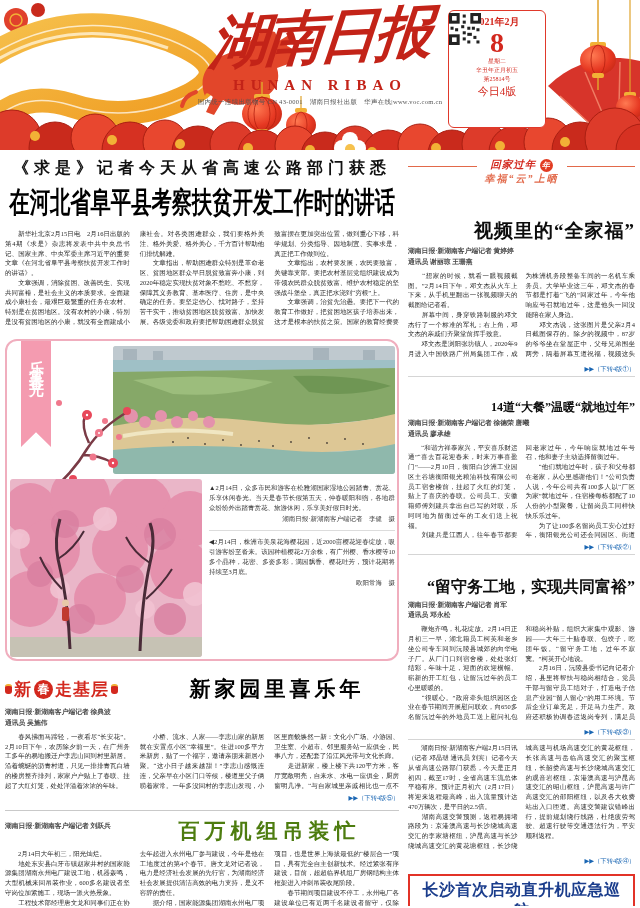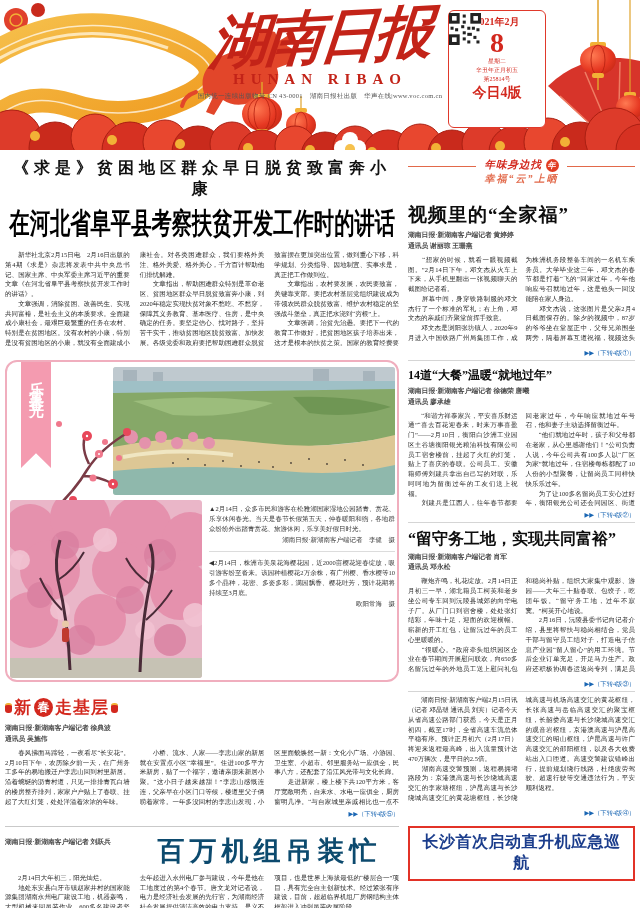--- a/index.html
+++ b/index.html
@@ -4,30 +4,30 @@
 <style>
   *{margin:0;padding:0;box-sizing:border-box}
   html,body{width:640px;height:908px;overflow:hidden;background:#fff;
     font-family:"Liberation Serif","DejaVu Serif",serif;color:#222}
   
   .masthead{position:relative;width:640px;height:150px;overflow:hidden;background:#fff}
   .masthead svg{position:absolute;left:0;top:0}
   .title-block{position:absolute;left:185px;top:8px;width:270px;text-align:center;z-index:3}
   .paper-title{font-size:58px;font-weight:bold;color:#c32318;letter-spacing:-3px;
     transform:rotate(-3deg) skewX(-8deg);line-height:1.05;font-style:italic}
-  .paper-sub{font-size:15px;font-weight:bold;color:#c32318;letter-spacing:6px;margin-top:2px}
+  .paper-sub{font-size:15px;font-weight:bold;color:#c32318;letter-spacing:6px;margin-top:8px}
   .paper-info{font-size:6.5px;color:#555;margin-top:4px;letter-spacing:.3px}
   .datebox{position:absolute;left:448px;top:10px;width:98px;height:118px;z-index:3;
     background:#fff;border:1.5px solid #e0392b;border-radius:6px;text-align:center;
     color:#d3281e;padding-top:4px}
   .datebox .d1{font-size:10px;font-weight:bold}
   .datebox .day{font-size:28px;font-weight:bold;line-height:1}
   .datebox .d2{font-size:6px;line-height:1.5}
   .datebox .qr{margin:2px auto 1px}
-  .datebox .ed{font-size:14px;font-weight:bold}
+  .datebox .ed{font-size:11px;font-weight:normal}
   
   .content{display:flex;padding:4px 5px 0;gap:9px}
   .col-left{width:394px;flex:none}
   .col-right{flex:1;height:752px;overflow:hidden}
   
   .kicker{font-size:16px;font-weight:bold;letter-spacing:5px;text-align:center;color:#111;margin-top:4px}
   .lead-headline{font-size:29px;font-weight:900;white-space:nowrap;color:#000;
     width:143%;text-align:center;transform:scaleX(.7);transform-origin:0 50%;
     letter-spacing:0;margin:4px 0 6px}
   .bodytext{font-size:6.5px;line-height:1.5;text-align:justify;white-space:pre-line;color:#2a2a2a}
@@ -54,34 +54,34 @@
   .gr-logo .c{width:19px;height:19px;border-radius:50%;background:#d3281e;color:#fff;
     font-size:12px;font-weight:bold;display:flex;align-items:center;justify-content:center}
   .lant-mini{width:7px;height:10px;background:#d3281e;border-radius:3px;border-top:2px solid #f2b136;flex:none}
   .sec-headline{flex:1;text-align:center;font-size:21px;font-weight:900;letter-spacing:4px;color:#000}
   .byline{font-size:6.8px;font-weight:bold;color:#4a4a4a;line-height:1.6}
   .gr-byline{width:140px;margin:4px 0 3px}
   .gr-body{column-count:3;column-gap:10px;height:60px;overflow:hidden}
   .rule{border-top:1px solid #c9c9c9;margin:7px 0 6px}
   .mc-row{display:flex;align-items:flex-start}
   .mc-byline{width:135px;flex:none;margin-top:4px}
-  .mc-headline{flex:1;text-align:center;font-size:27px;font-weight:900;letter-spacing:5px;color:#0c4a6e}
+  .mc-headline{flex:1;text-align:center;font-size:21px;font-weight:900;letter-spacing:5px;color:#4d7c0f}
   .mc-body{column-count:3;column-gap:10px;height:70px;overflow:hidden;margin-top:4px}
   .jump{font-size:6.3px;color:#1a66b3;text-align:right;margin-top:2px}
   
   .mini-logo{position:relative;text-align:center;height:38px;margin-top:4px}
   .mini-logo .bar{position:absolute;top:8px;left:0;right:0;border-top:1.5px solid #e2694a}
   .mini-inner{position:relative;display:inline-block;background:#fff;padding:0 8px}
   .ml1{font-size:10.5px;font-weight:bold;color:#d3281e;font-style:italic;letter-spacing:1px}
   .ml1 .dot{display:inline-flex;width:13px;height:13px;border-radius:50%;background:#e23c22;color:#fff;
     font-size:8px;align-items:center;justify-content:center;vertical-align:middle}
   .ml2{font-size:10px;font-weight:bold;color:#e2694a;font-style:italic;letter-spacing:2px}
   .r-art{padding:3px 0 2px}
   .r-art + .r-art{border-top:1px solid #d5d5d5}
-  .r-headline{font-size:19px;font-weight:900;text-align:left;color:#0d0d0d;letter-spacing:1px;margin:3px 0 2px}
+  .r-headline{font-size:19px;font-weight:900;text-align:right;color:#0d0d0d;letter-spacing:1px;margin:19px 0 2px}
   .r-headline.tight{font-size:12px;letter-spacing:0}
   .r-headline.mid{font-size:16px;letter-spacing:0}
   .r-subhead{font-size:10.5px;text-align:center;color:#333;letter-spacing:2px;margin-bottom:3px}
   .r-byline{margin:2px 0 3px}
   .r-body{column-count:2;column-gap:8px;overflow:hidden}
   .h1-art .r-body{height:92px}
   .h2-art .r-body{height:98px}
   .h3-art .r-body{height:102px}
   .h4-art .r-body{height:112px}
   .red-box{border:2.5px solid #e23227;padding:4px 6px 5px;margin-top:6px}
@@ -237,21 +237,21 @@
       </g>
     </svg>
     <div class="ed">今日4版</div>
   </div>
 </div>
 
 <div class="content">
 
   <div class="col-left">
     <div>
-      <div class="kicker">《求是》贫困地区群众早日脱贫致富奔小康</div>
+      <div class="kicker">《求是》记者今天从省高速公路部门获悉</div>
       <div class="lead-headline">在河北省阜平县考察扶贫开发工作时的讲话</div>
       <div class="bodytext lead-body">　　新华社北京2月15日电　2月16日出版的第4期《求是》杂志将发表中共中央总书记、国家主席、中央军委主席习近平的重要文章《在河北省阜平县考察扶贫开发工作时的讲话》。
 　　文章强调，消除贫困、改善民生、实现共同富裕，是社会主义的本质要求。全面建成小康社会，最艰巨最繁重的任务在农村、特别是在贫困地区。没有农村的小康，特别是没有贫困地区的小康，就没有全面建成小康社会。对各类困难群众，我们要格外关注、格外关爱、格外关心，千方百计帮助他们排忧解难。
 　　文章指出，帮助困难群众特别是革命老区、贫困地区群众早日脱贫致富奔小康，到2020年稳定实现扶贫对象不愁吃、不愁穿，保障其义务教育、基本医疗、住房，是中央确定的任务。要坚定信心、找对路子，坚持苦干实干，推动贫困地区脱贫致富、加快发展。各级党委和政府要把帮助困难群众脱贫致富摆在更加突出位置，做到重心下移，科学规划、分类指导、因地制宜、实事求是，真正把工作做到位。
 　　文章指出，农村要发展，农民要致富，关键靠支部。要把农村基层党组织建设成为带领农民群众脱贫致富、维护农村稳定的坚强战斗堡垒，真正把水浇到“穷根”上。
 　　文章强调，治贫先治愚。要把下一代的教育工作做好，把贫困地区孩子培养出来，这才是根本的扶贫之策。国家的教育经费要向贫困地区倾斜、向基础教育倾斜，帮助贫困地区改善办学条件，让孩子们受到良好教育，不要让孩子们输在起跑线上。</div>
     </div>
 
     <div class="photo-box">
       <div class="ribbon">
@@ -374,20 +374,21 @@
 
     <div class="grassroots">
       <div class="gr-row">
         <div class="gr-logo">
           <span class="lant-mini"></span>
           <span class="t">新</span>
           <span class="c">春</span>
           <span class="t">走基层</span>
           <span class="lant-mini"></span>
         </div>
+        <div class="sec-headline">新家园里喜乐年</div>
       </div>
       <div class="byline gr-byline">
         <div>湖南日报·新湖南客户端记者 徐典波</div>
         <div>通讯员 吴施伟</div>
       </div>
       <div class="bodytext gr-body">　　春风拂面马蹄轻，一夜看尽“长安花”。2月10日下午，农历除夕前一天，在广州务工多年的易地搬迁户李志山回到村里新居。沿着蜿蜒的沥青村道，只见一排排青瓦白墙的楼房整齐排列，家家户户贴上了春联、挂起了大红灯笼，处处洋溢着浓浓的年味。
 　　小桥、流水、人家——李志山家的新居就在安置点小区“幸福里”。住进100多平方米新房，贴了一个福字，邀请亲朋来新居小聚。“这小日子越来越甜！”李志山感慨连连，父亲早在小区门口等候，楼道里父子俩唠着家常。一年多没回村的李志山发现，小区里面貌焕然一新：文化小广场、小游园、卫生室、小超市、邻里服务站一应俱全，民事八方，还配套了沿江风光带与文化长廊。
 　　走进新家，楼上楼下共120平方米，客厅宽敞明亮，自来水、水电一应俱全，厨房窗明几净。“与自家城里亲戚相比也一点不差！”老乡们围坐一桌吃起了团圆饭。“搬迁群众住得稳不稳，关键看后续帮扶。”镇党委书记介绍，镇里引进了扶贫车间，组织技能培训，让搬迁群众在家门口就业增收。“住新房过新年不忘党恩！感谢国家易地扶贫搬迁好政策，让乡亲们过上了好日子，来年加油干！”</div>
       <div class="jump">▶▶（下转4版⑤）</div>
     </div>
@@ -407,21 +408,21 @@
 　　记者来到锅炉受热面吊装现场，36岁的焊工正聚精会神作业，安全帽下满脸汗水。他说不上想家，希望多出一份力，让机组早日点火发电。</div>
 
     </div>
   </div>
 
   <div class="col-right">
     <div class="mini-logo">
       <div class="bar"></div>
       <div class="mini-inner">
         <div class="ml1">
-          <span>年味身边找</span>
+          <span>回家过年</span>
           <span class="dot">年</span>
         </div>
         <div class="ml2">幸福“云”上晒</div>
       </div>
     </div>
 
     <div class="r-art h1-art">
       <div class="r-headline">视频里的“全家福”</div>
       <div class="byline r-byline">
         <div>湖南日报·新湖南客户端记者 黄婷婷</div>

